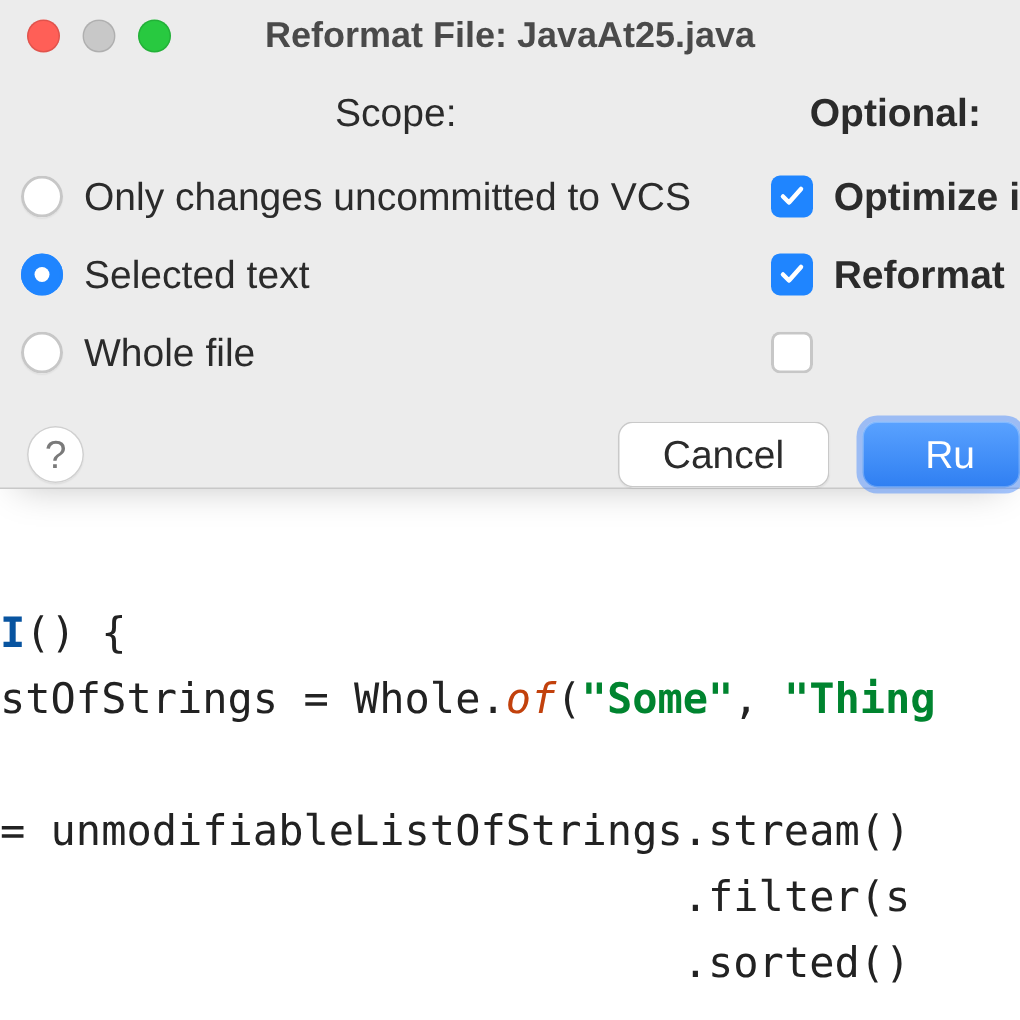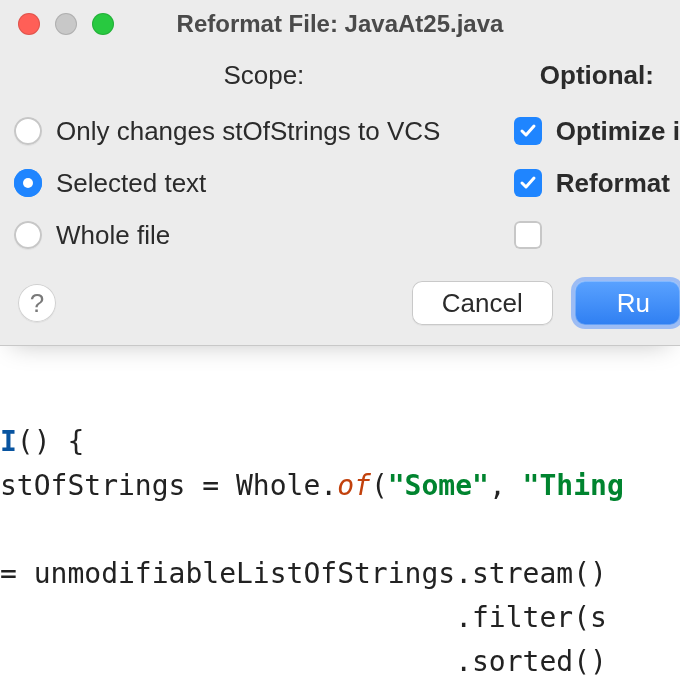--- a/index.html
+++ b/index.html
@@ -9,21 +9,21 @@
     background: #fff;
     -webkit-font-smoothing: antialiased;
   }
 
   
   .dialog {
     position: relative;
     background: #ececec;
     border-bottom: 1px solid #c8c8c8;
     box-shadow: 0 10px 24px -12px rgba(0,0,0,.25);
-    padding-bottom: 20px;
+    padding-bottom: 0;
   }
 
   .titlebar {
     display: flex;
     align-items: center;
     height: 48px;
     position: relative;
   }
   .traffic-lights {
     display: flex;
@@ -167,21 +167,21 @@
     <div class="title">Reformat File: JavaAt25.java</div>
   </div>
 
   <div class="content">
 
     <div class="col-left">
       <div class="section-label">Scope:</div>
 
       <div class="option">
         <span class="radio"></span>
-        <span>Only changes stOfStrings to VCS</span>
+        <span>Only changes uncommitted to VCS</span>
       </div>
 
       <div class="option">
         <span class="radio selected"></span>
         <span>Selected text</span>
       </div>
 
       <div class="option">
         <span class="radio"></span>
         <span>Whole file</span>

